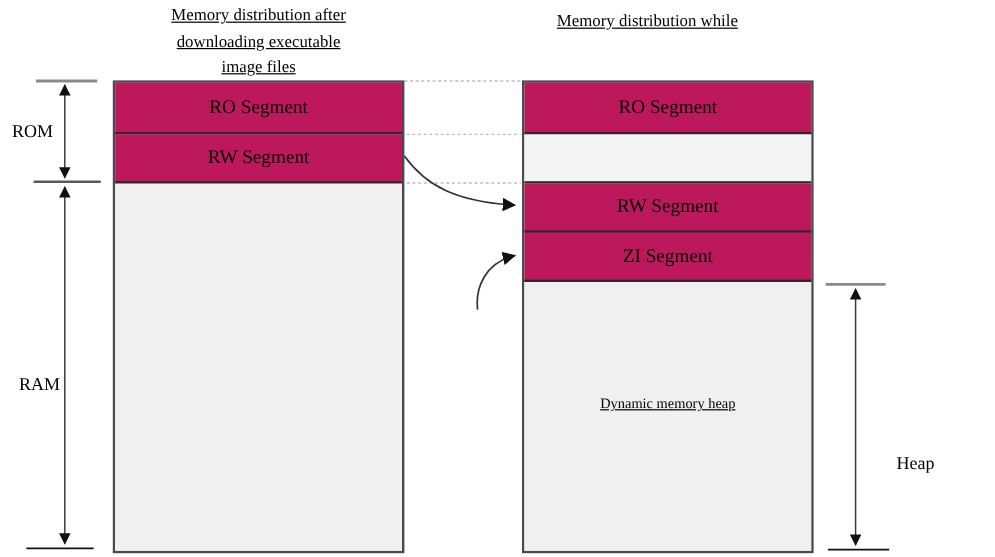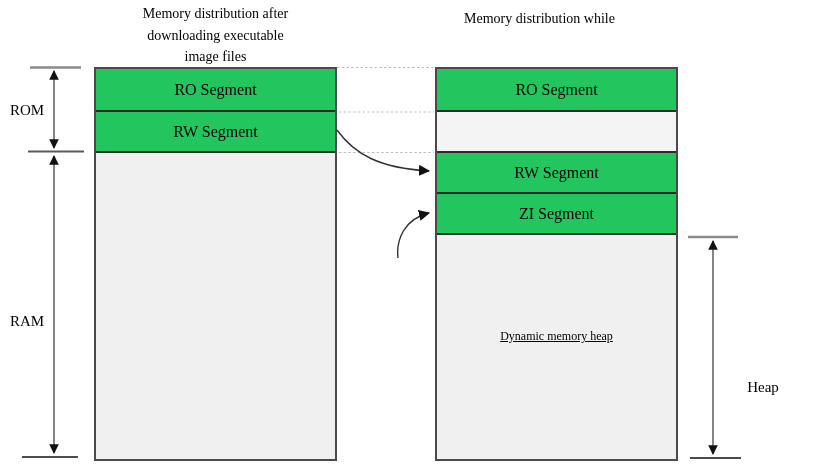--- a/index.html
+++ b/index.html
@@ -9,39 +9,40 @@
     background:#ffffff;
     font-family:"Liberation Serif","DejaVu Serif",serif;
     color:#000;
     overflow:hidden;
   }
   .col-title{
     position:absolute;
     text-align:center;
     font-size:14px;
     line-height:21.5px;
+    text-decoration:underline;
   }
   .membox{
     position:absolute;
     top:67px;
     width:239px;
     height:390px;
     border:2px solid #4a4a4a;
     display:flex;
     flex-direction:column;
   }
   .seg{
     display:flex;
     align-items:center;
     justify-content:center;
     font-size:16px;
     border-bottom:2px solid #2a2a2a;
     box-sizing:content-box;
   }
-  .seg.gray{background:#22c55e;}
+  .seg.gray{background:#be185d;}
   .seg.gap{background:#f4f4f4;}
   .seg.light{background:#f0f0f0;}
   .seg.h41{height:41px;}
   .seg.h39{height:39px;}
   .seg.fill{flex:1;border-bottom:none;}
   .heap-seg{
     flex:1;border-bottom:none;
     background:#f0f0f0;
     display:flex;
     justify-content:center;
@@ -98,21 +99,21 @@
     </div>
     <div class="seg gray h39">
       <span>ZI Segment</span>
     </div>
     <div class="heap-seg">
       <span>Dynamic memory heap</span>
     </div>
   </div>
 
   <div class="side-label" style="left:4px;top:100px;width:46px;">ROM</div>
-  <div class="side-label" style="left:4px;top:311px;width:46px;">RAM</div>
+  <div class="side-label" style="left:4px;top:311px;width:46px;text-align:right;">RAM</div>
   <div class="side-label" style="left:735px;top:337px;width:56px;margin-top:40px;">Heap</div>
 
   <svg class="overlay" viewBox="0 0 829 464">
     <defs>
       <marker id="ah" viewBox="0 0 10 10" refX="9" refY="5" markerWidth="8" markerHeight="8" orient="auto-start-reverse">
         <path d="M0,0 L10,5 L0,10 z" fill="#111"></path>
       </marker>
     </defs>
 
     <line x1="337" y1="67.5" x2="434" y2="67.5" stroke="#bdbdbd" stroke-width="1.2" stroke-dasharray="2.5 2.2"></line>

